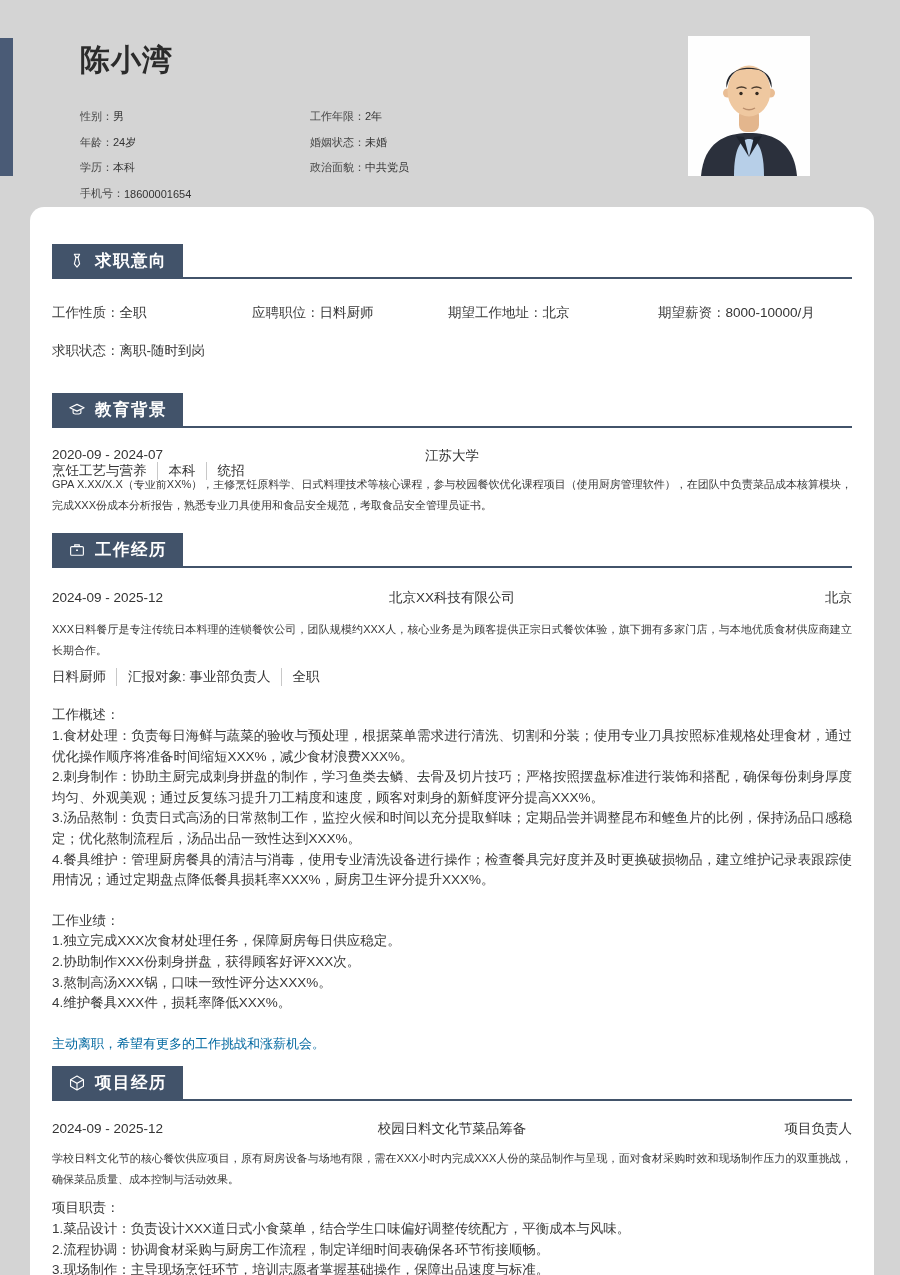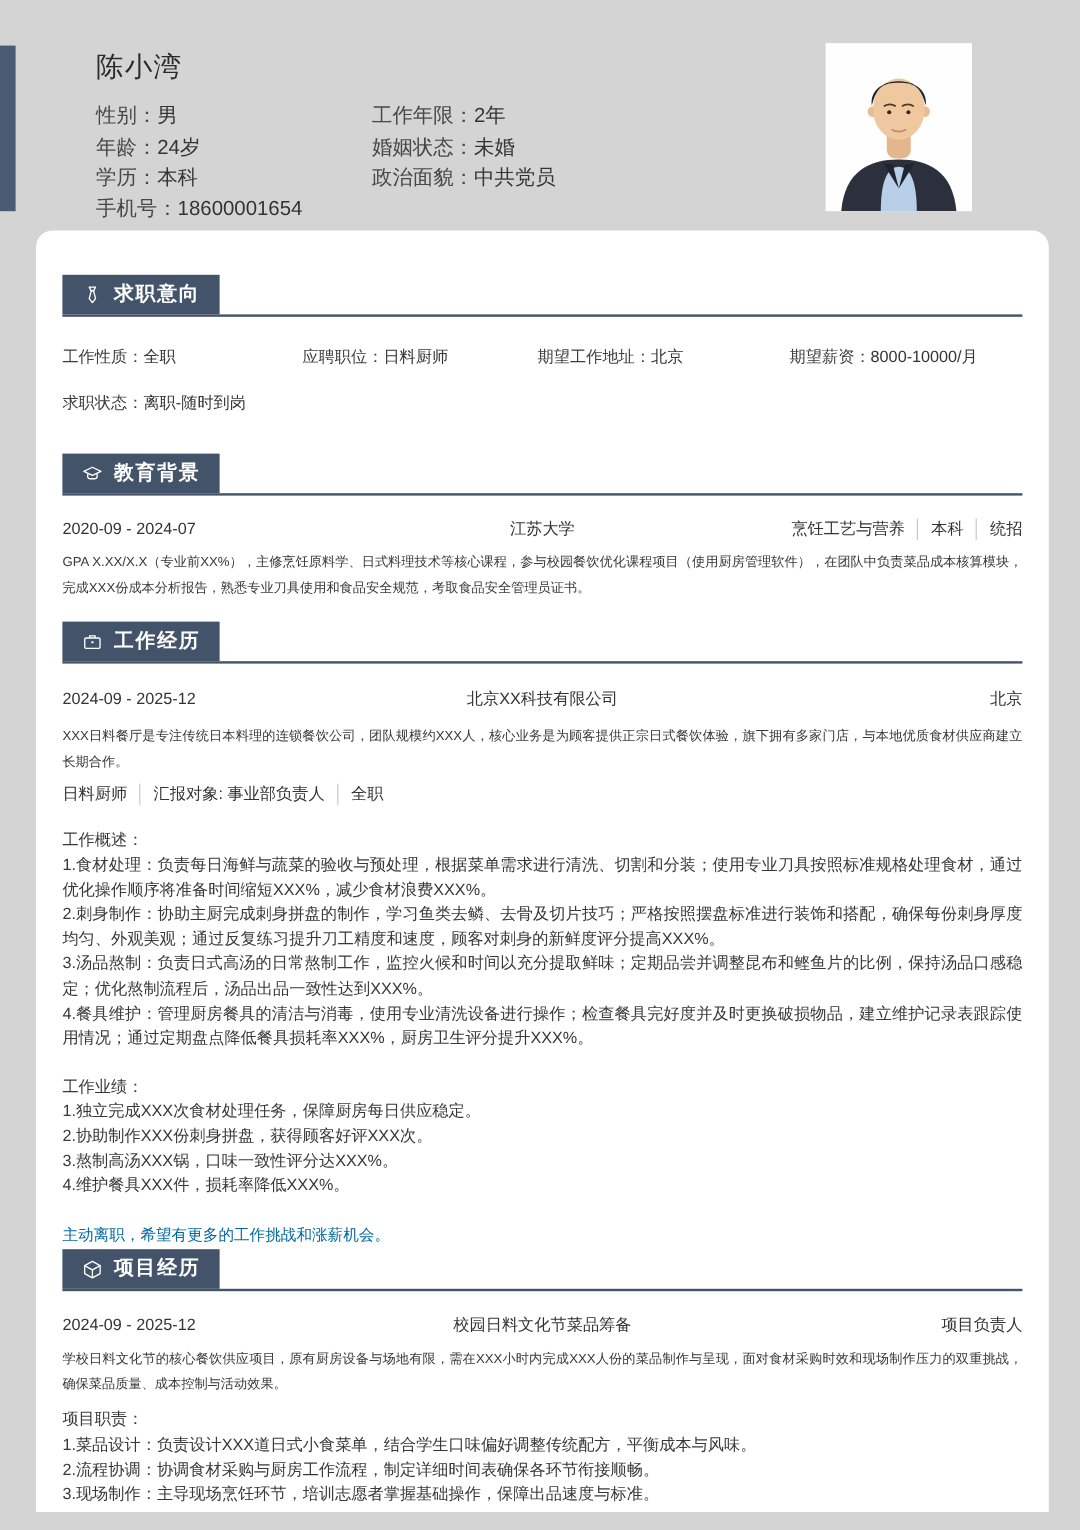--- a/index.html
+++ b/index.html
@@ -8,67 +8,67 @@
     width:900px; height:1275px; overflow:hidden;
     background:#d4d4d4;
     font-family:"Liberation Sans","DejaVu Sans",sans-serif;
     color:#333;
   }
   .page { position:relative; width:900px; height:1275px; }
 
   
   .accent-bar { position:absolute; left:0; top:38px; width:13px; height:138px; background:#4a5b76; }
   .top-header { position:absolute; left:80px; top:40px; }
-  .candidate-name { margin:0; font-size:23px; font-weight:normal; color:#2b2b2b; letter-spacing:1px; }
+  .candidate-name { margin:0; font-size:30px; font-weight:bold; color:#2b2b2b; letter-spacing:1px; }
   .info-grid {
-    margin-top:13px; display:grid;
+    margin-top:23px; display:grid;
     grid-template-columns:230px auto;
     grid-template-rows:repeat(4,25.6px);
     grid-auto-flow:column;
-    font-size:17px; color:#3d3d3d; width:560px;
+    font-size:11px; color:#3d3d3d; width:560px;
   }
   .info-item { display:flex; align-items:center; white-space:nowrap; }
   .info-item .lbl { color:#474747; }
   .info-item .val { color:#333; }
   .photo {
     position:absolute; left:688px; top:36px; width:122px; height:140px;
     background:#ffffff; overflow:hidden;
   }
   .photo svg { display:block; width:122px; height:140px; }
 
   
   .card {
-    position:absolute; left:30px; top:192px; width:844px; height:1068px;
+    position:absolute; left:30px; top:207px; width:844px; height:1068px;
     background:#ffffff; border-radius:14px 14px 0 0;
   }
 
   .sec-header { margin:33px 22px 0; border-bottom:2px solid #42536a; line-height:0; }
   .sec-header.first { margin-top:37px; }
   .sec-header.tight { margin-top:18px; }
-  .sec-header.proj { margin-top:2px; }
+  .sec-header.proj { margin-top:12px; }
   .chip {
     display:inline-flex; align-items:center; gap:9px;
     background:#42536a; color:#ffffff; height:33px; padding:0 16px;
     font-size:16.5px; font-weight:bold; letter-spacing:1.5px; line-height:33px;
   }
   .chip svg { width:18px; height:18px; display:block; flex:none; }
 
   .ji-grid {
     display:grid; grid-template-columns:200px 196px 210px auto;
     margin:25px 22px 0; font-size:13.5px; white-space:nowrap;
   }
   .ji-single { margin:20px 22px 0; font-size:13.5px; }
   .kv .lbl { color:#3d3d3d; }
   .kv .val { color:#333; }
 
   .meta-row {
     position:relative; display:flex; justify-content:space-between; align-items:baseline;
     margin:21px 22px 0; font-size:13.5px; color:#333; height:17px;
   }
-  .meta-row.edu { margin-top:19px; }
+  .meta-row.edu { margin-top:19px;flex-direction:column; }
   .meta-row.proj { margin-top:19px; }
   .meta-center { position:absolute; left:0; right:0; text-align:center; }
   .meta-left, .meta-right { position:relative; z-index:1; background:#fff; }
 
   .pipe { display:inline-flex; align-items:center; }
   .pipe > span + span { margin-left:10px; padding-left:11px; border-left:1px solid #c8c8c8; }
 
   .para {
     margin:13px 22px 0; font-size:11px; line-height:20.6px;
     color:#383838; text-align:justify;

